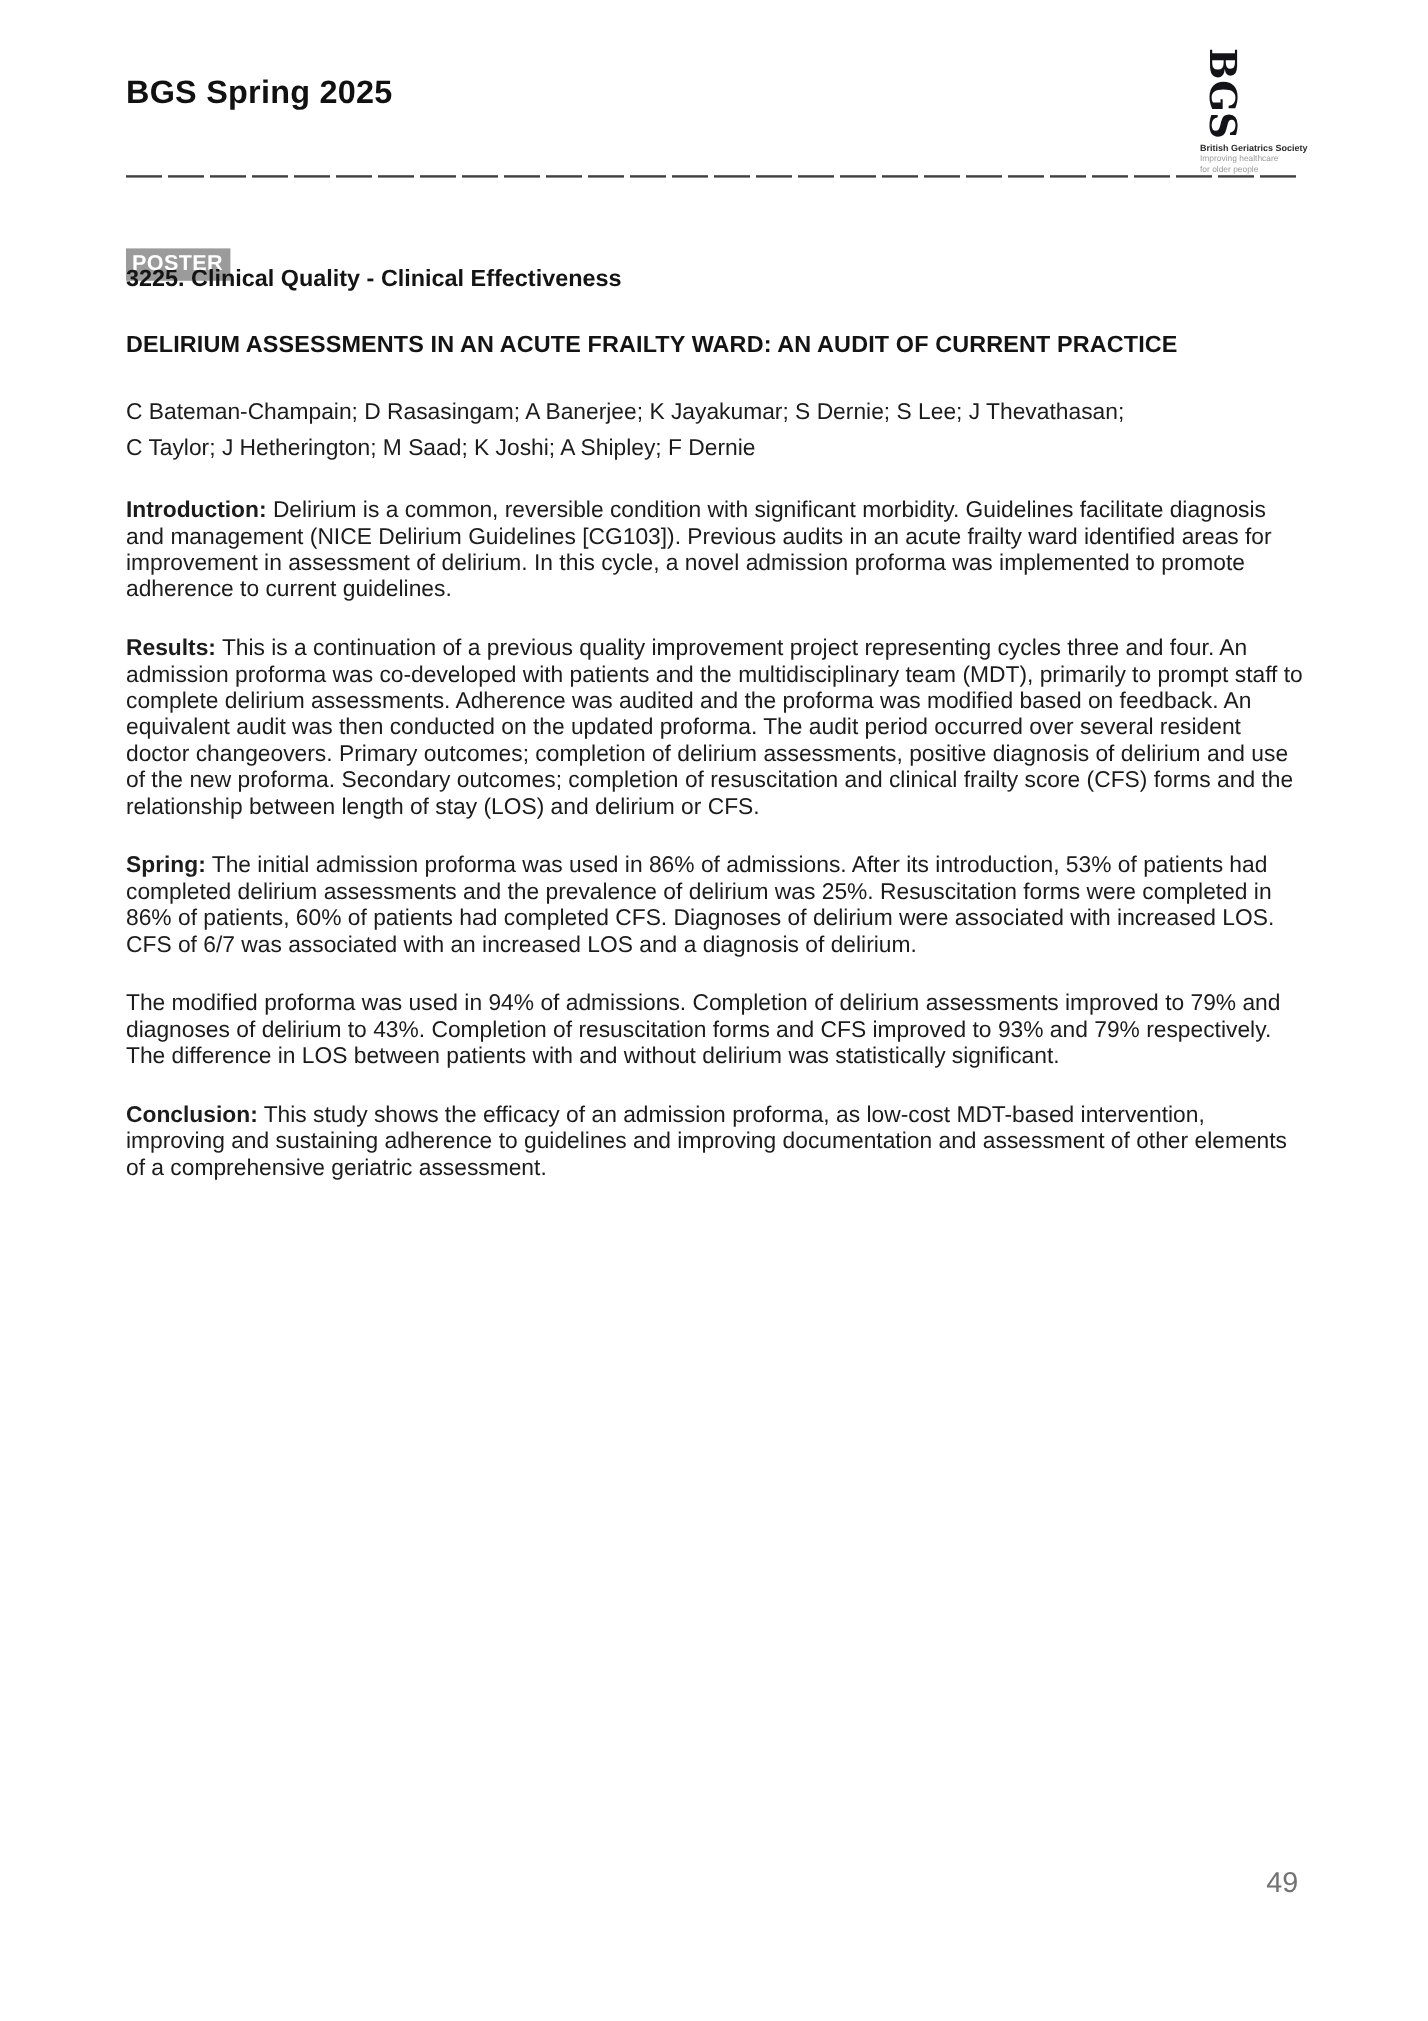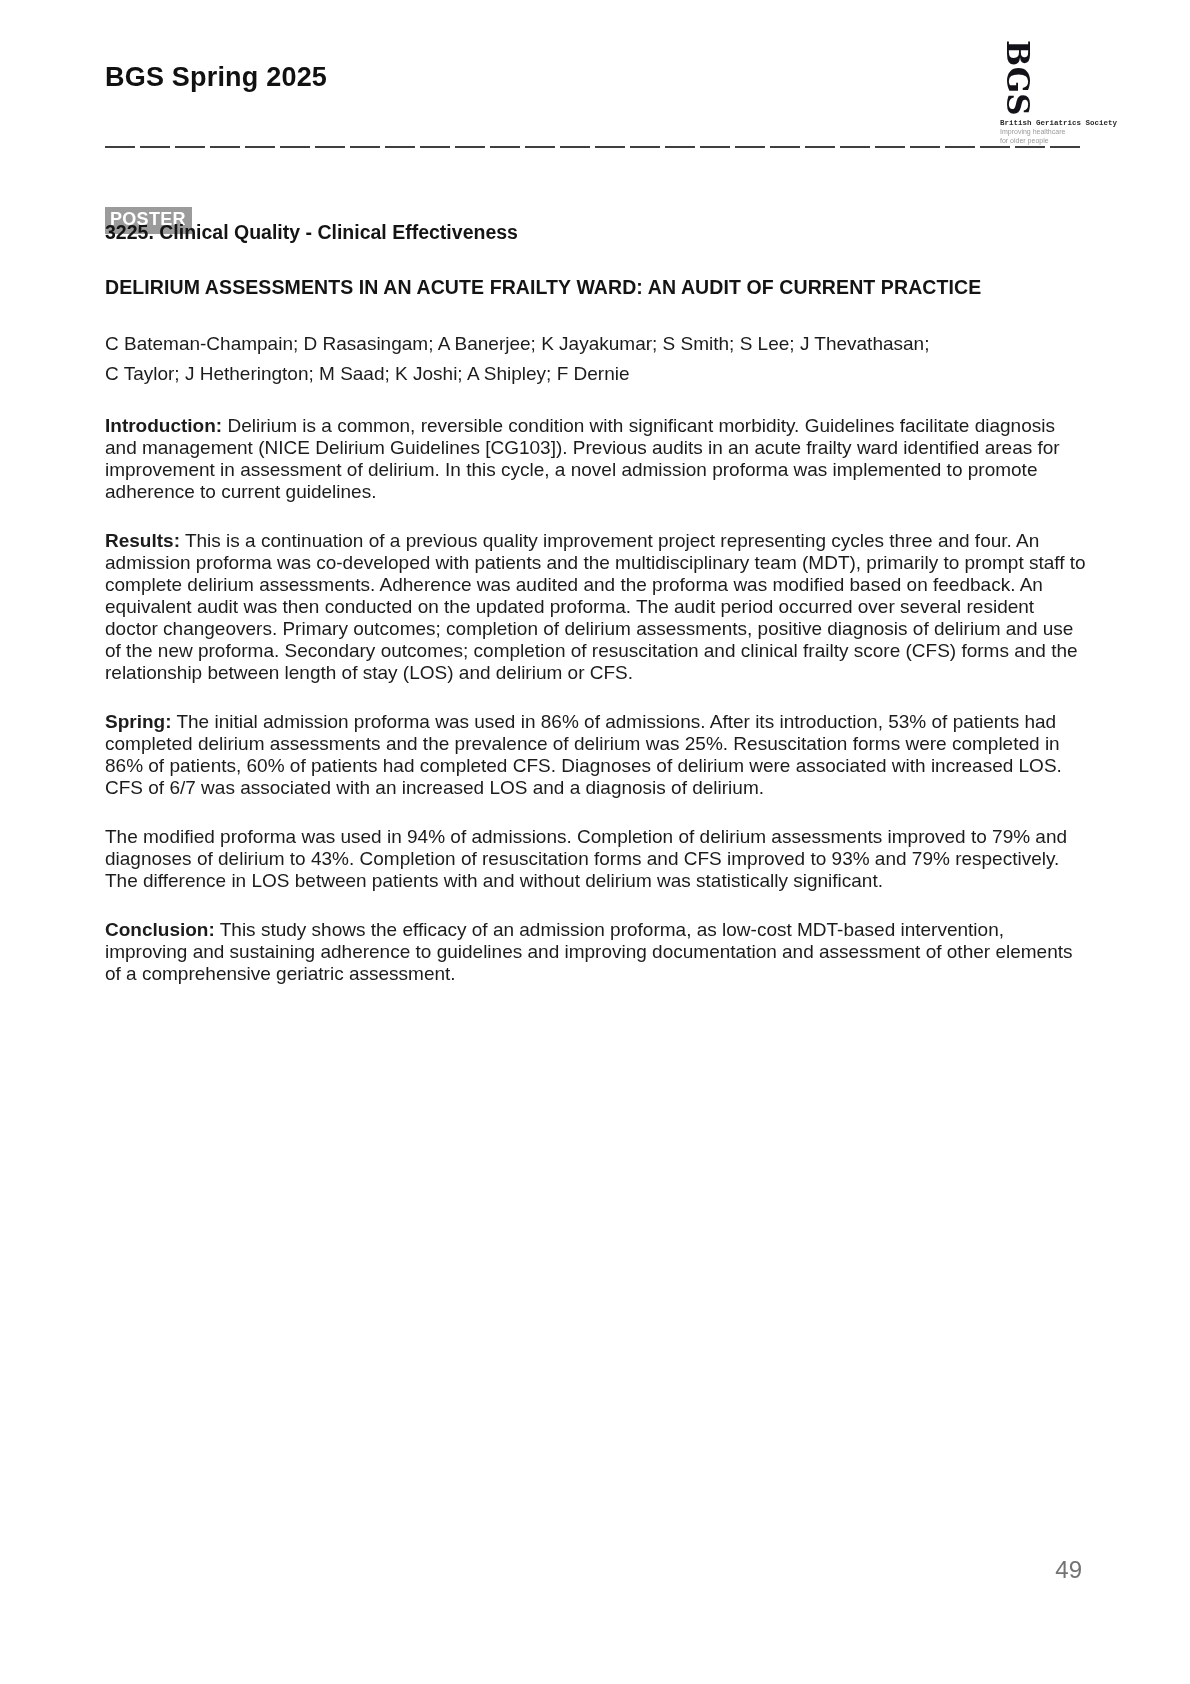--- a/index.html
+++ b/index.html
@@ -21,21 +21,21 @@
   .logo-acronym {
     writing-mode:vertical-rl;
     font-family:"DejaVu Serif", serif;
     font-weight:bold;
     font-size:31px;
     height:76px;
     line-height:1;
     color:#121218;
     margin-left:2px;
   }
-  .logo-org  { font-size:7.5px; font-weight:bold; color:#2a2a2a; margin-top:3px; white-space:nowrap;font-family:Liberation Mono, monospace; }
+  .logo-org  { font-size:7.5px; font-weight:bold; color:#2a2a2a; margin-top:3px; white-space:nowrap; }
   .logo-tag  { font-size:7px; color:#9a9a9a; line-height:1.3; white-space:nowrap; }
   
   .divider {
     position:absolute; left:105px; right:105px; top:146px; height:2px;
     background:repeating-linear-gradient(to right, #3f3f3f 0 30px, transparent 30px 35px);
   }
   .poster-badge {
     position:absolute; left:105px; top:166px;
     display:inline-block;
     color:#ffffff; font-weight:bold; font-size:18px;
@@ -89,21 +89,21 @@
 
   <div class="poster-badge" style="background: rgb(155, 155, 155);">POSTER</div>
 
   <div class="content">
 
     <p class="session-heading">3225. Clinical Quality - Clinical Effectiveness</p>
 
     <p class="abstract-title">DELIRIUM ASSESSMENTS IN AN ACUTE FRAILTY WARD: AN AUDIT OF CURRENT PRACTICE</p>
 
     <p class="authors">
-      <span>C Bateman-Champain; D Rasasingam; A Banerjee; K Jayakumar; S Smith; S Lee; J Thevathasan;</span><br>
+      <span>C Bateman-Champain; D Rasasingam; A Banerjee; K Jayakumar; S Dernie; S Lee; J Thevathasan;</span><br>
       <span>C Taylor; J Hetherington; M Saad; K Joshi; A Shipley; F Dernie</span>
     </p>
 
 
     <p class="para">
       <strong>Introduction:</strong>
       <span>Delirium is a common, reversible condition with significant morbidity. Guidelines facilitate diagnosis and management (NICE Delirium Guidelines [CG103]). Previous audits in an acute frailty ward identified areas for improvement in assessment of delirium. In this cycle, a novel admission proforma was implemented to promote adherence to current guidelines.</span>
     </p>
 
     <p class="para">

